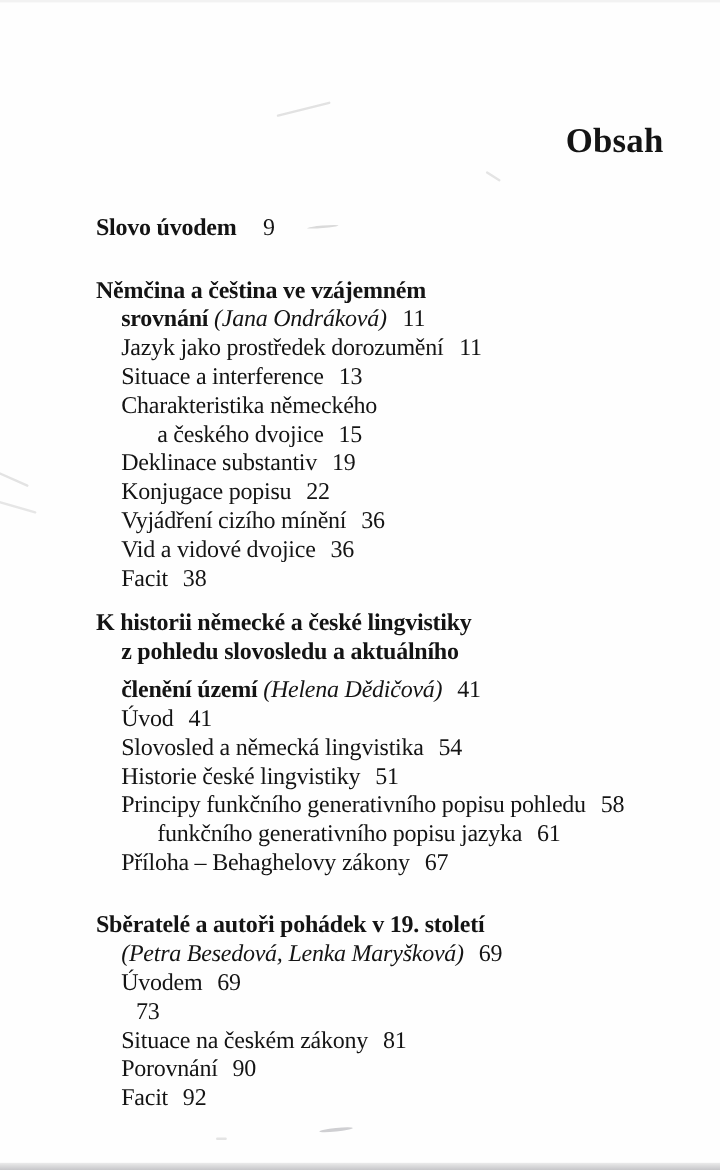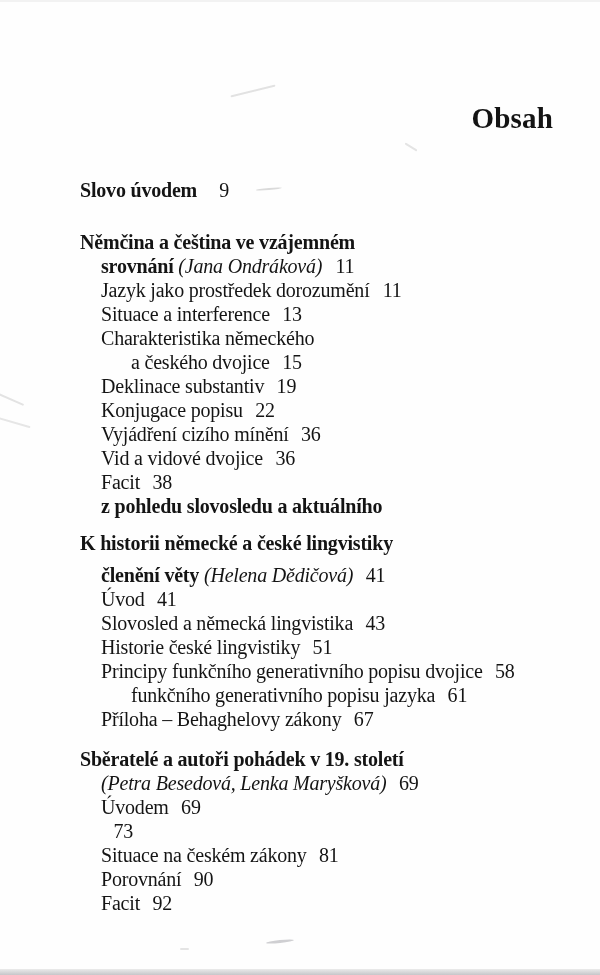--- a/index.html
+++ b/index.html
@@ -125,57 +125,57 @@
           <span class="entry-page">36</span>
         </div>
         <div class="row indent-1">
           <span class="entry-text"><span class="seg-regular">Vid a vidové dvojice</span></span>
           <span class="entry-page">36</span>
         </div>
         <div class="row indent-1">
           <span class="entry-text"><span class="seg-regular">Facit</span></span>
           <span class="entry-page">38</span>
         </div>
-        <div class="row indent-1">
-          <span class="entry-text"><span class="seg-bold">z pohledu slovosledu a aktuálního</span></span>
-          <span class="entry-page"></span>
-        </div>
         <div class="row indent-0" style="margin-top: 13px;">
           <span class="entry-text"><span class="seg-bold">K historii německé a české lingvistiky</span></span>
           <span class="entry-page"></span>
         </div>
+        <div class="row indent-1">
+          <span class="entry-text"><span class="seg-bold">z pohledu slovosledu a aktuálního</span></span>
+          <span class="entry-page"></span>
+        </div>
         <div class="row indent-1" style="margin-top: 8px;">
-          <span class="entry-text"><span class="seg-bold">členění věty </span><span class="seg-italic">(Helena Dědičová)</span></span>
+          <span class="entry-text"><span class="seg-bold">členění území </span><span class="seg-italic">(Helena Dědičová)</span></span>
           <span class="entry-page">41</span>
         </div>
         <div class="row indent-1">
           <span class="entry-text"><span class="seg-regular">Úvod</span></span>
           <span class="entry-page">41</span>
         </div>
         <div class="row indent-1">
           <span class="entry-text"><span class="seg-regular">Slovosled a německá lingvistika</span></span>
-          <span class="entry-page">43</span>
+          <span class="entry-page">54</span>
         </div>
         <div class="row indent-1">
           <span class="entry-text"><span class="seg-regular">Historie české lingvistiky</span></span>
           <span class="entry-page">51</span>
         </div>
         <div class="row indent-1">
-          <span class="entry-text"><span class="seg-regular">Principy funkčního generativního popisu dvojice</span></span>
+          <span class="entry-text"><span class="seg-regular">Principy funkčního generativního popisu pohledu</span></span>
           <span class="entry-page">58</span>
         </div>
         <div class="row indent-2">
           <span class="entry-text"><span class="seg-regular">funkčního generativního popisu jazyka</span></span>
           <span class="entry-page">61</span>
         </div>
         <div class="row indent-1">
           <span class="entry-text"><span class="seg-regular">Příloha – Behaghelovy zákony</span></span>
           <span class="entry-page">67</span>
         </div>
-        <div class="row indent-0" style="margin-top: 16px;">
+        <div class="row indent-0" style="margin-top: 28px;">
           <span class="entry-text"><span class="seg-bold">Sběratelé a autoři pohádek v 19. století</span></span>
           <span class="entry-page"></span>
         </div>
         <div class="row indent-1">
           <span class="entry-text"><span class="seg-italic">(Petra Besedová, Lenka Maryšková)</span></span>
           <span class="entry-page">69</span>
         </div>
         <div class="row indent-1">
           <span class="entry-text"><span class="seg-regular">Úvodem</span></span>
           <span class="entry-page">69</span>

